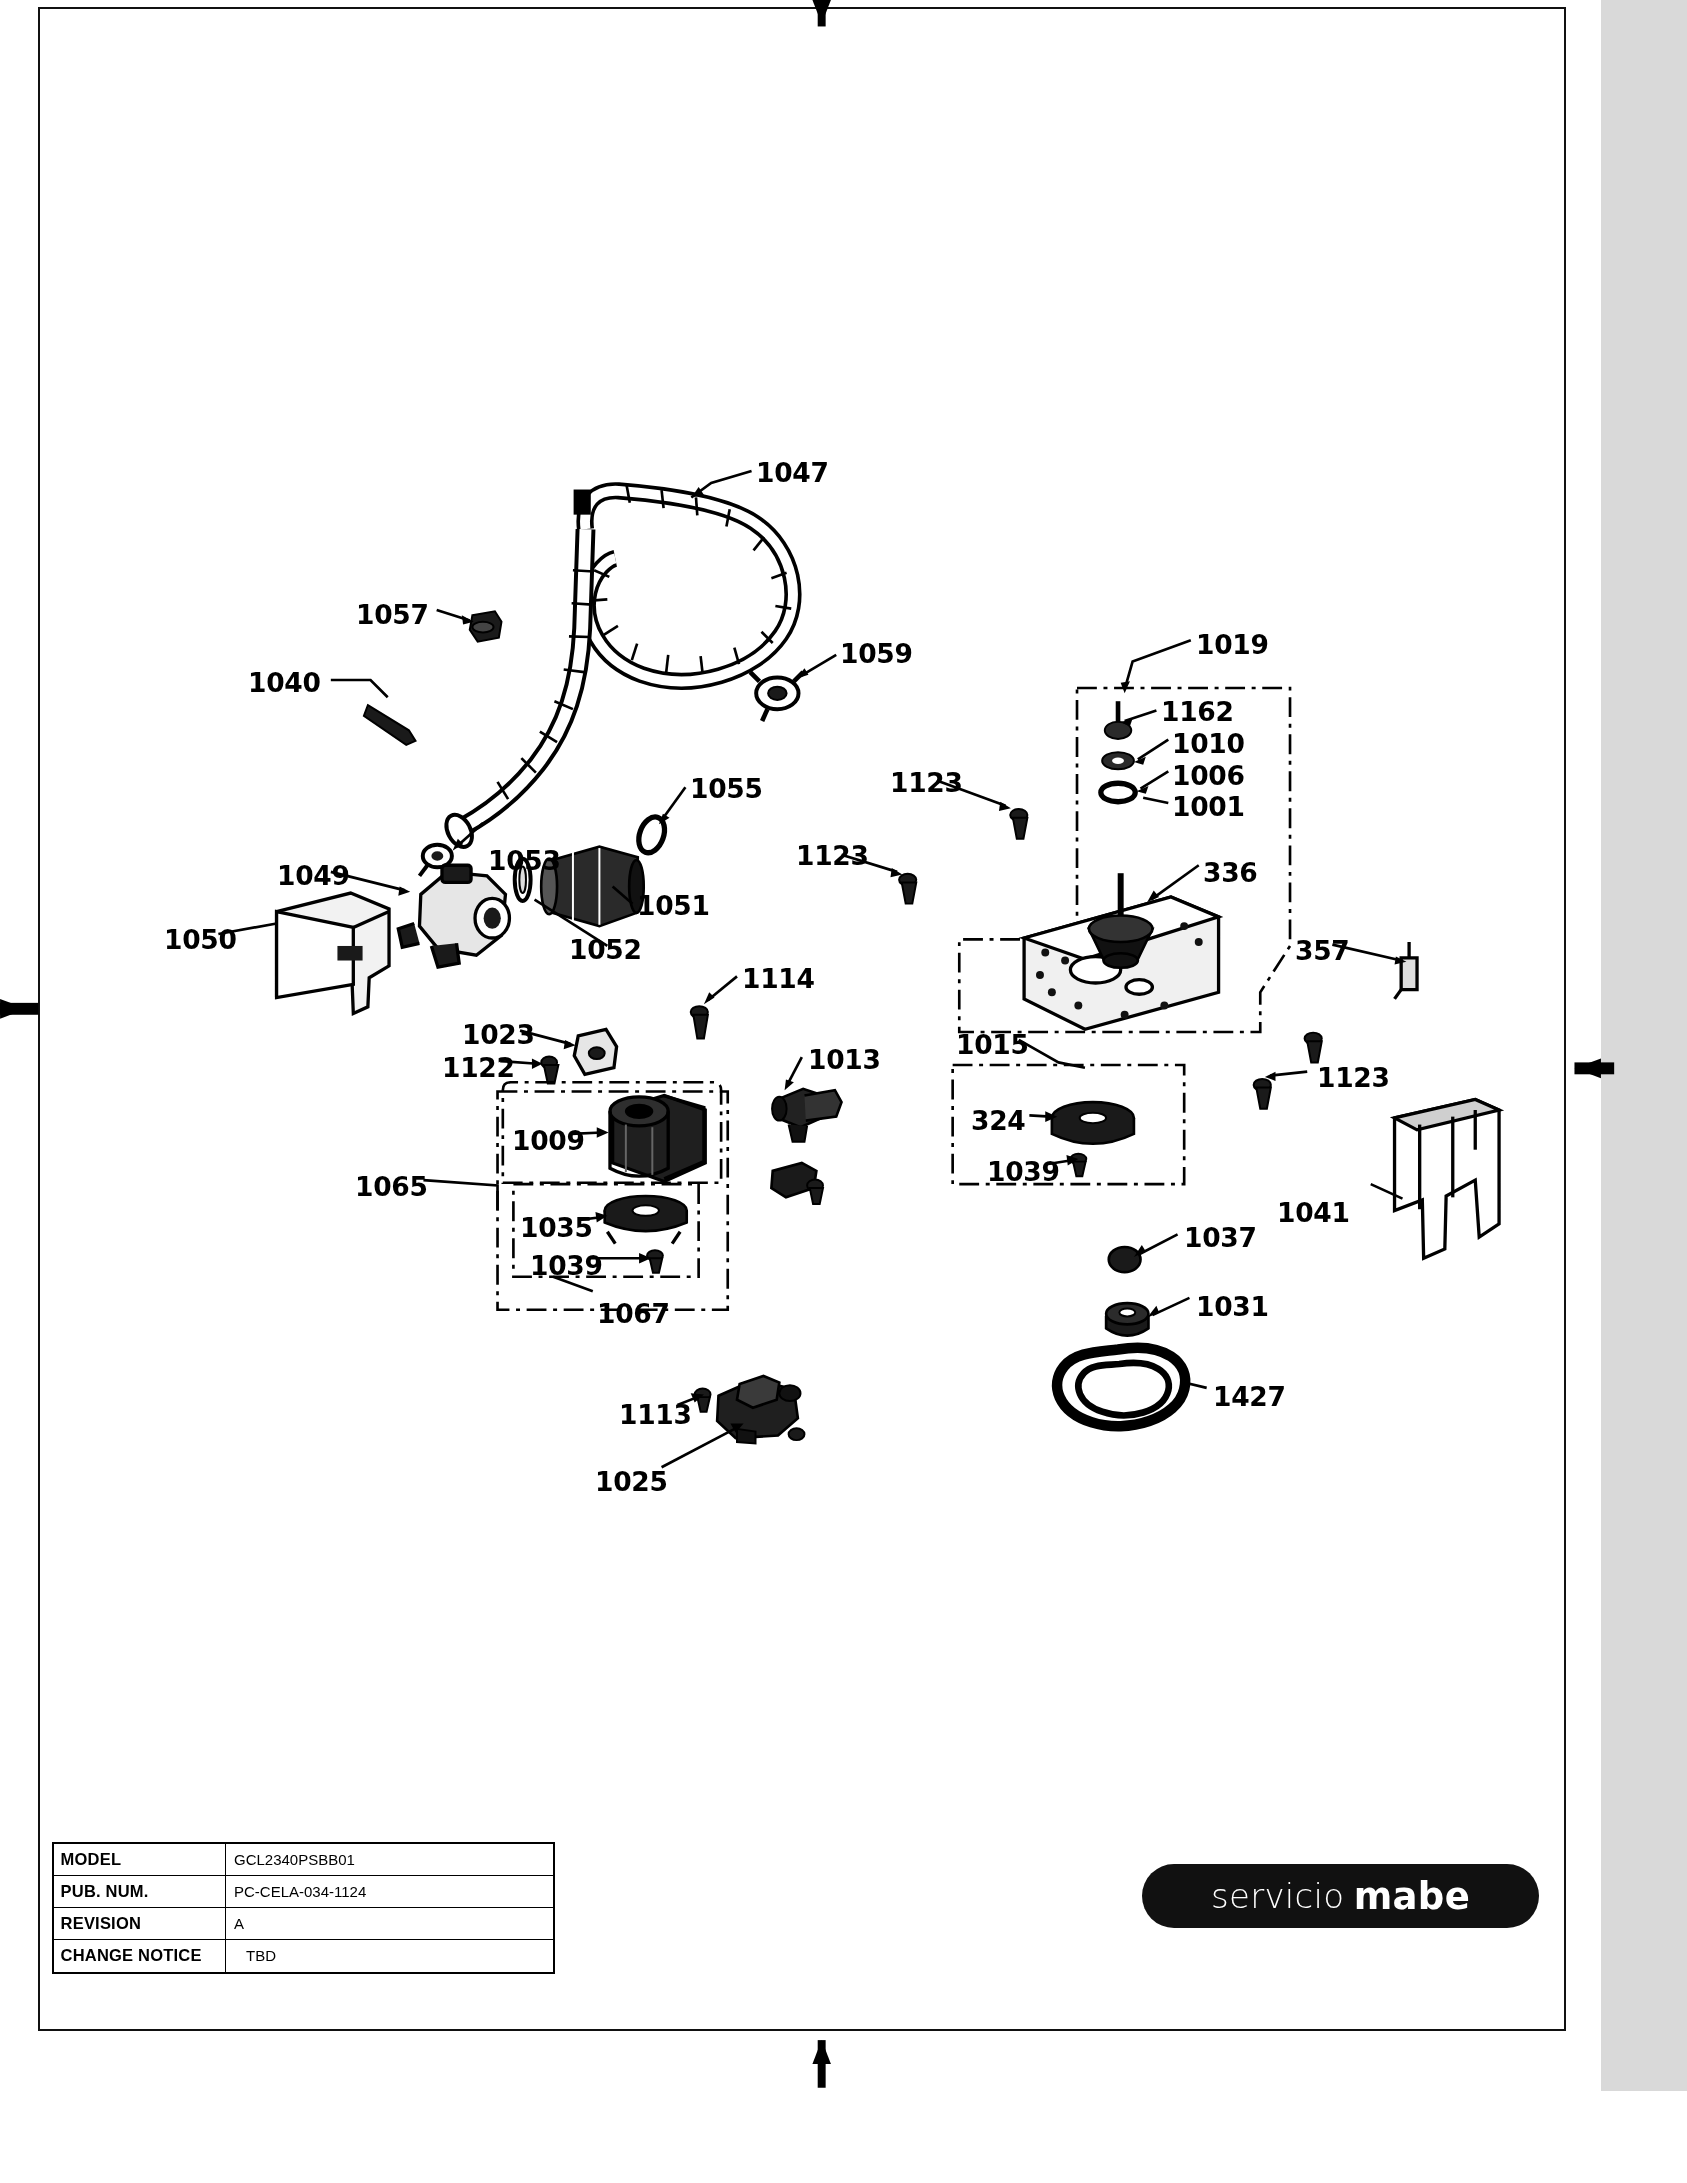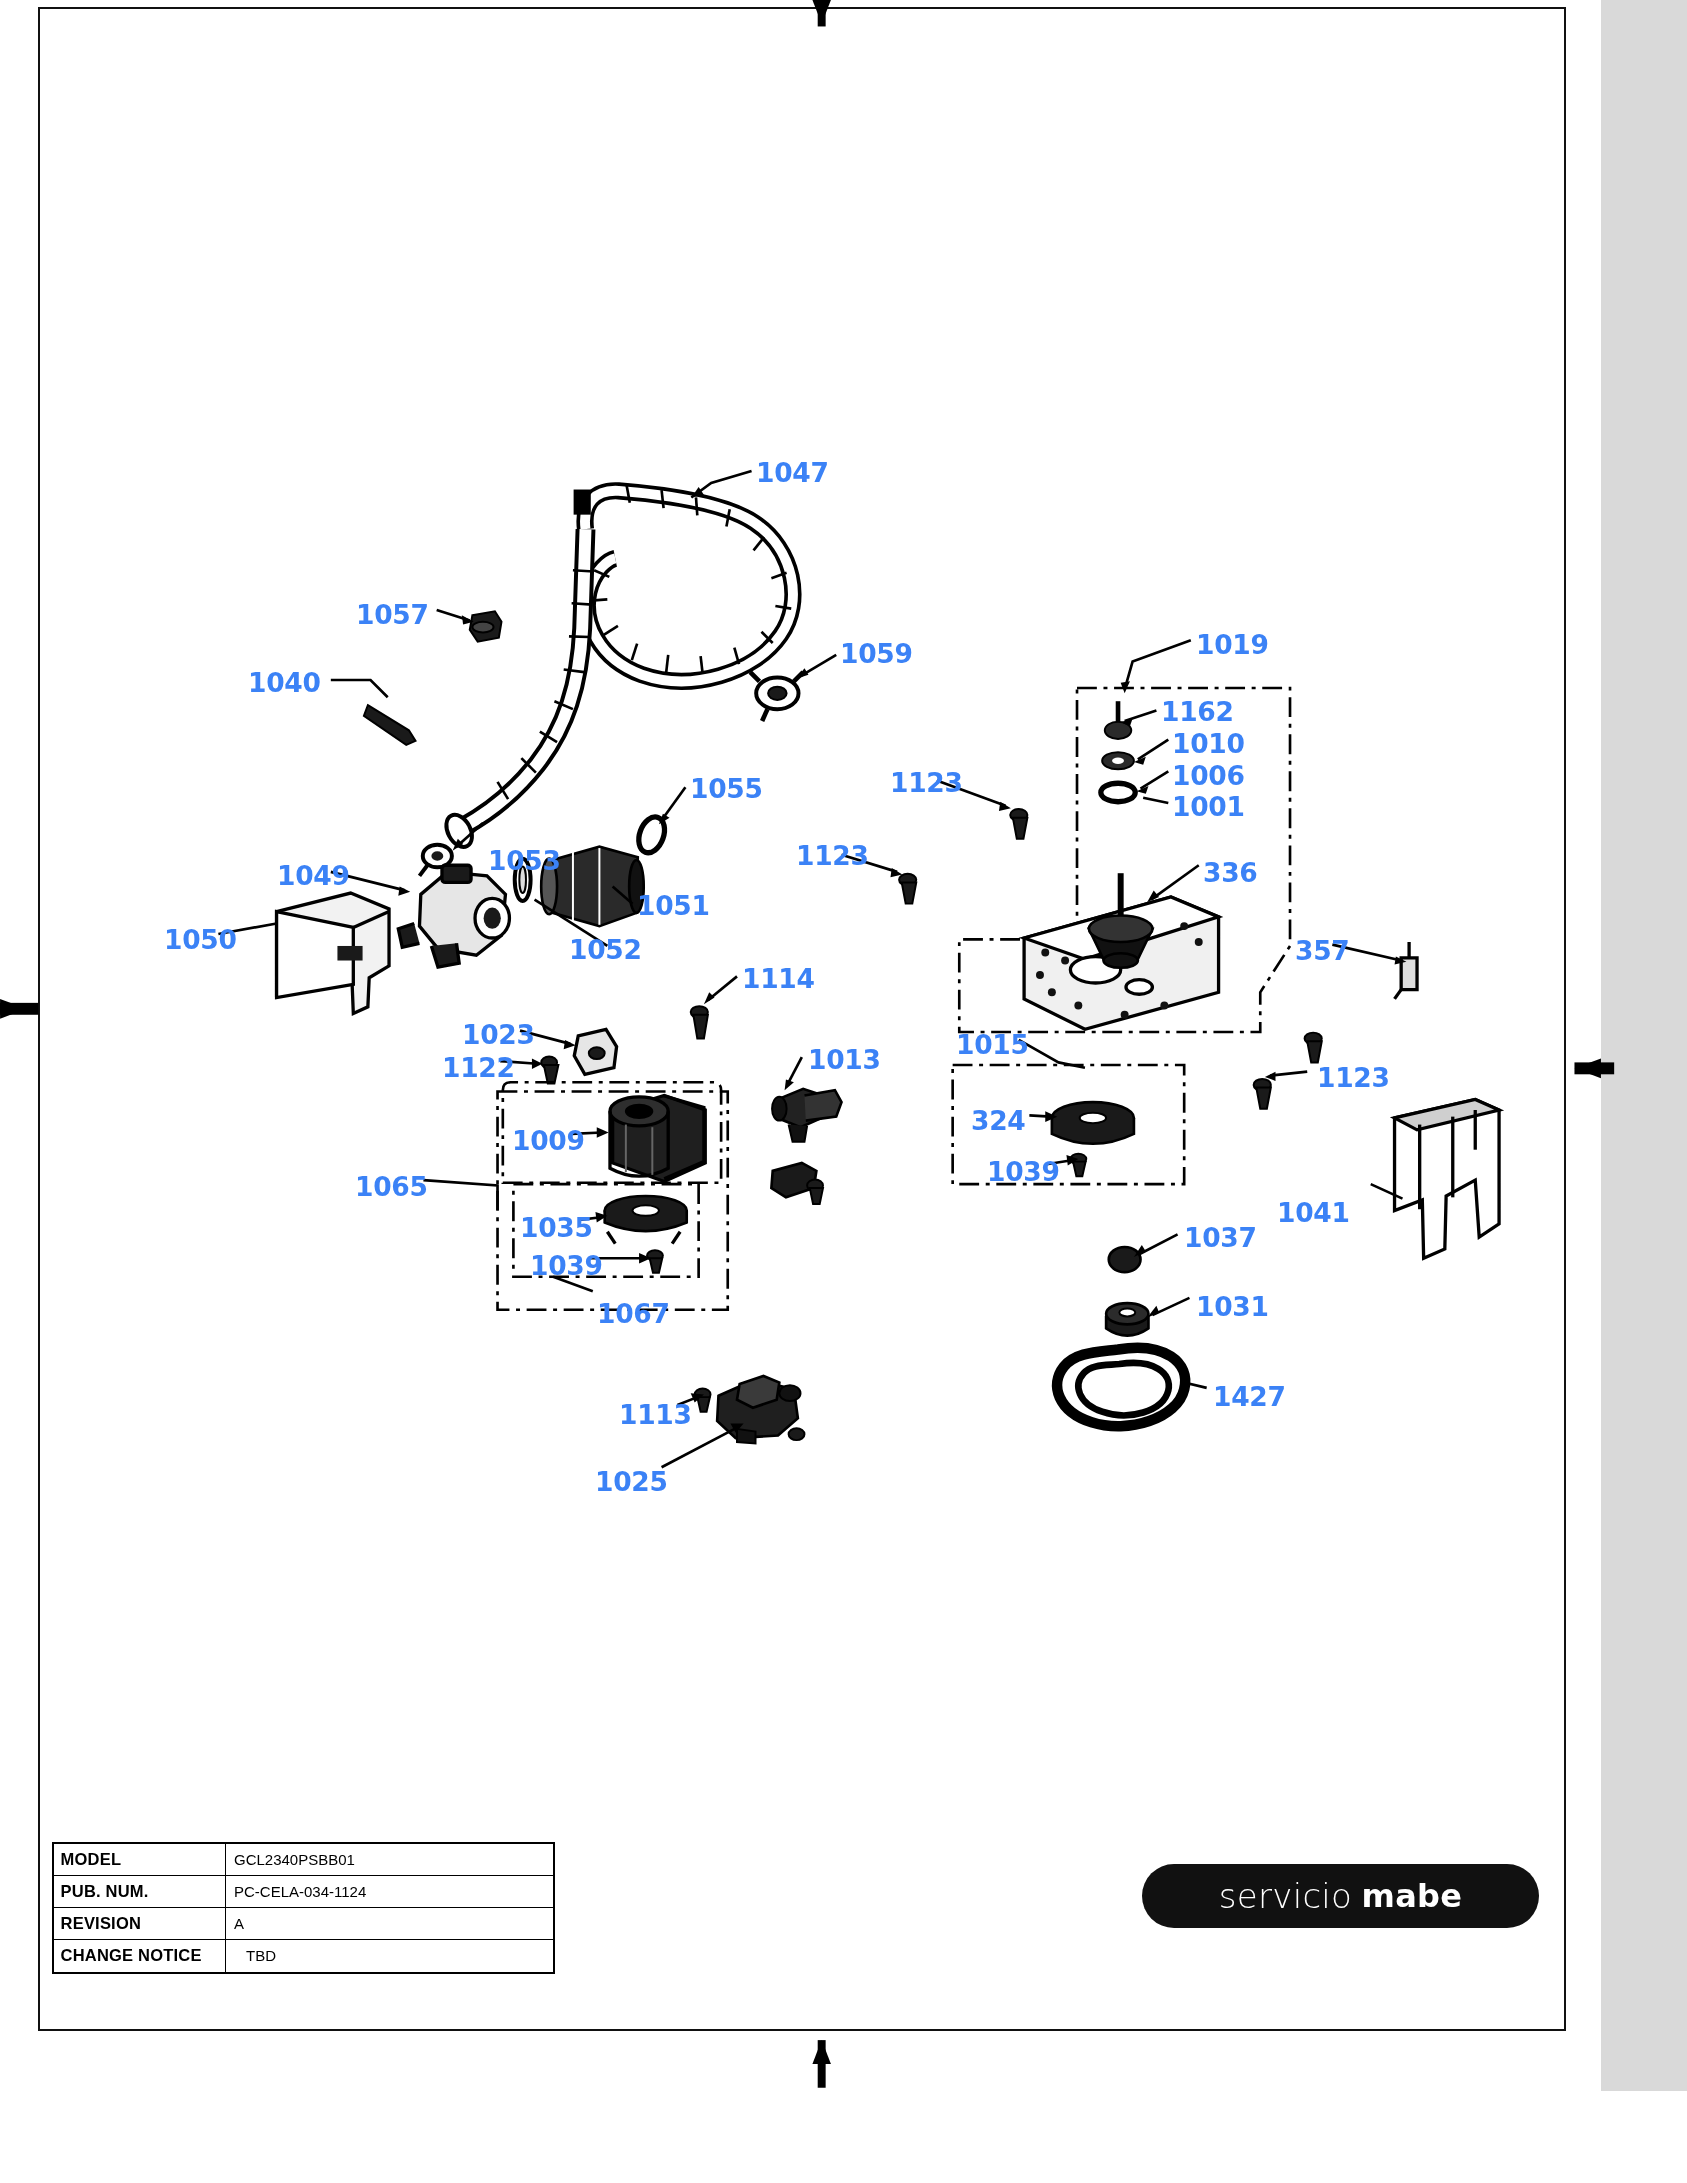--- a/index.html
+++ b/index.html
@@ -92,32 +92,32 @@
     align-items: center;
     justify-content: center;
     letter-spacing: 0.3px;
   }
   #logo .w1 {
     font-size: 34px;
     font-weight: 300;
     font-family: "DejaVu Sans", sans-serif;
   }
   #logo .w2 {
-    font-size: 32px;
+    font-size: 37px;
     font-weight: bold;
     margin-left: 9.3px;
     font-family: "DejaVu Sans", sans-serif;
   }
   
   .callout {
     position: absolute;
     font-family: "DejaVu Sans", sans-serif;
     font-size: 26.5px;
     font-weight: bold;
-    color: #3b82f6;
+    color: #000000;
     white-space: nowrap;
     letter-spacing: -0.3px;
   }
   svg.art {
     position: absolute;
     left: 0; top: 0;
     width: 1687px;
     height: 2183px;
     pointer-events: none;
   }

